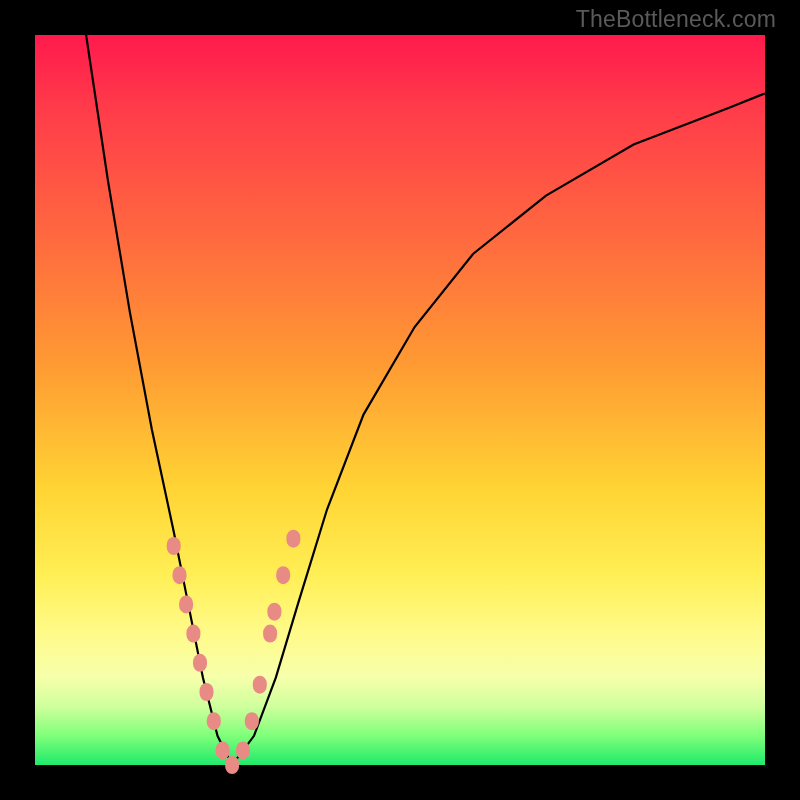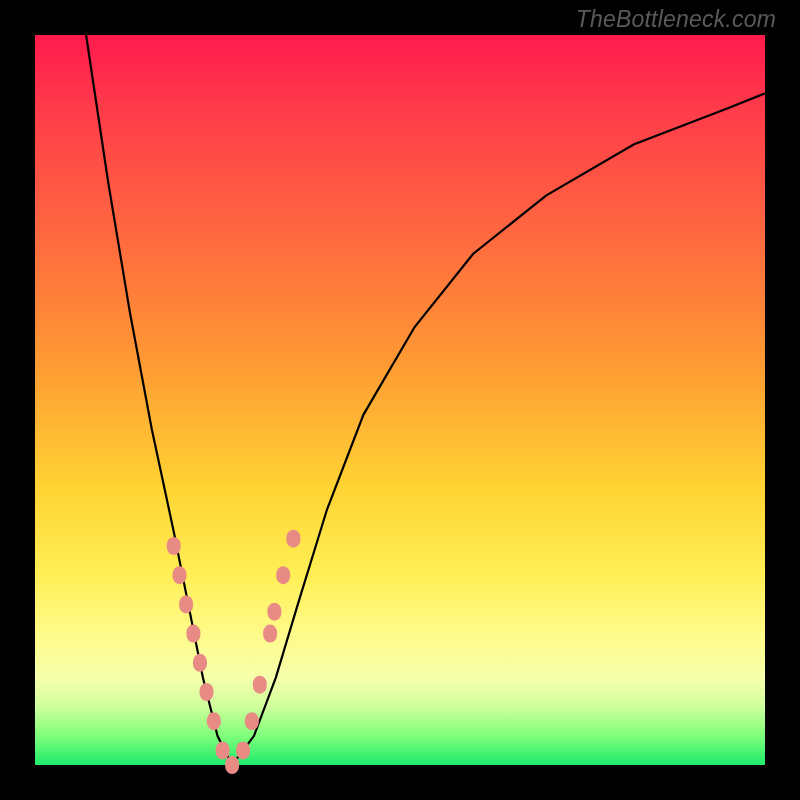--- a/index.html
+++ b/index.html
@@ -10,21 +10,20 @@
     background: #000;
     font-family: Arial, Helvetica, sans-serif;
     overflow: hidden;
   }
   .frame {
     position: absolute;
     left: 0; top: 0;
     width: 788px;
     height: 800px;
     background: #000;
-    font-style: italic;
   }
   .plot {
     position: absolute;
     left: 35px;
     top: 35px;
     width: 730px;
     height: 730px;
     
     background: linear-gradient(to bottom,
       #ff1a4d 0%,

